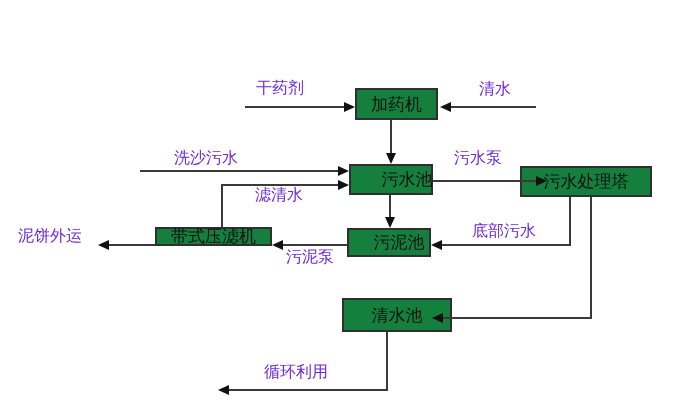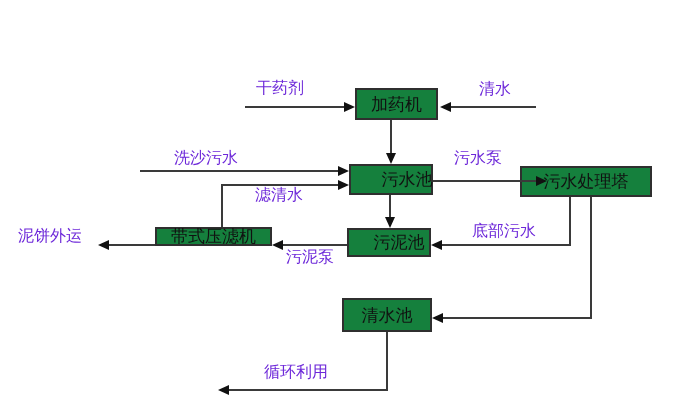--- a/index.html
+++ b/index.html
@@ -77,21 +77,21 @@
 <body>
 
 <div class="canvas">
 
 
   <div class="node" style="left:355px; top:88px; width:83px; height:32px;">加药机</div>
   <div class="node" style="left:349px; top:164px; width:84px; height:31px;padding-left:32px;">污水池</div>
   <div class="node" style="left:520px; top:166px; width:132px; height:31px;">污水处理塔</div>
   <div class="node" style="left:347px; top:228px; width:84px; height:29px;padding-left:20px;">污泥池</div>
   <div class="node" style="left:155px; top:227px; width:117px; height:19px;">带式压滤机</div>
-  <div class="node" style="left:342px; top:298px; width:90px; height:34px;">清水池</div>
+  <div class="node" style="left:342px; top:298px; width:110px; height:34px;">清水池</div>
 
   <div class="elabel" style="left:256px; top:79px;">干药剂</div>
   <div class="elabel" style="left:479px; top:82px;font-family:Liberation Mono, monospace;">清水</div>
   <div class="elabel" style="left:174px; top:149px;text-align:right;">洗沙污水</div>
   <div class="elabel" style="left:454px; top:149px;">污水泵</div>
   <div class="elabel" style="left:255px; top:186px;">滤清水</div>
   <div class="elabel" style="left:286px; top:225px;margin-top:23px;">污泥泵</div>
   <div class="elabel" style="left:472px; top:222px;">底部污水</div>
   <div class="elabel" style="left:18px; top:227px;">泥饼外运</div>
   <div class="elabel" style="left:264px; top:363px;">循环利用</div>

